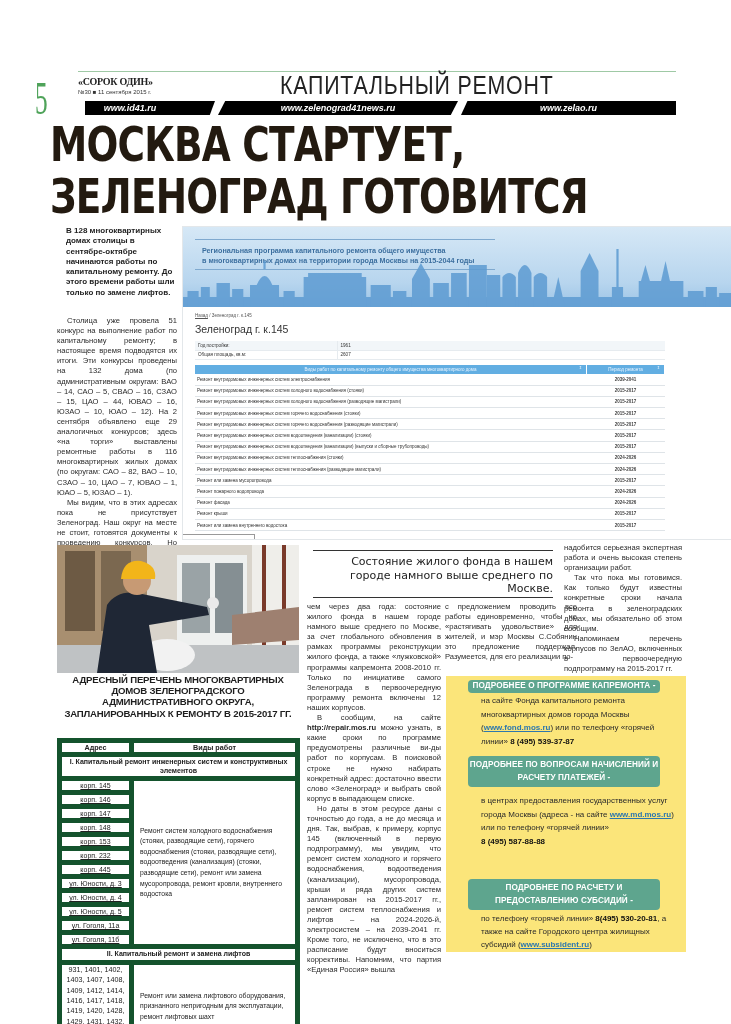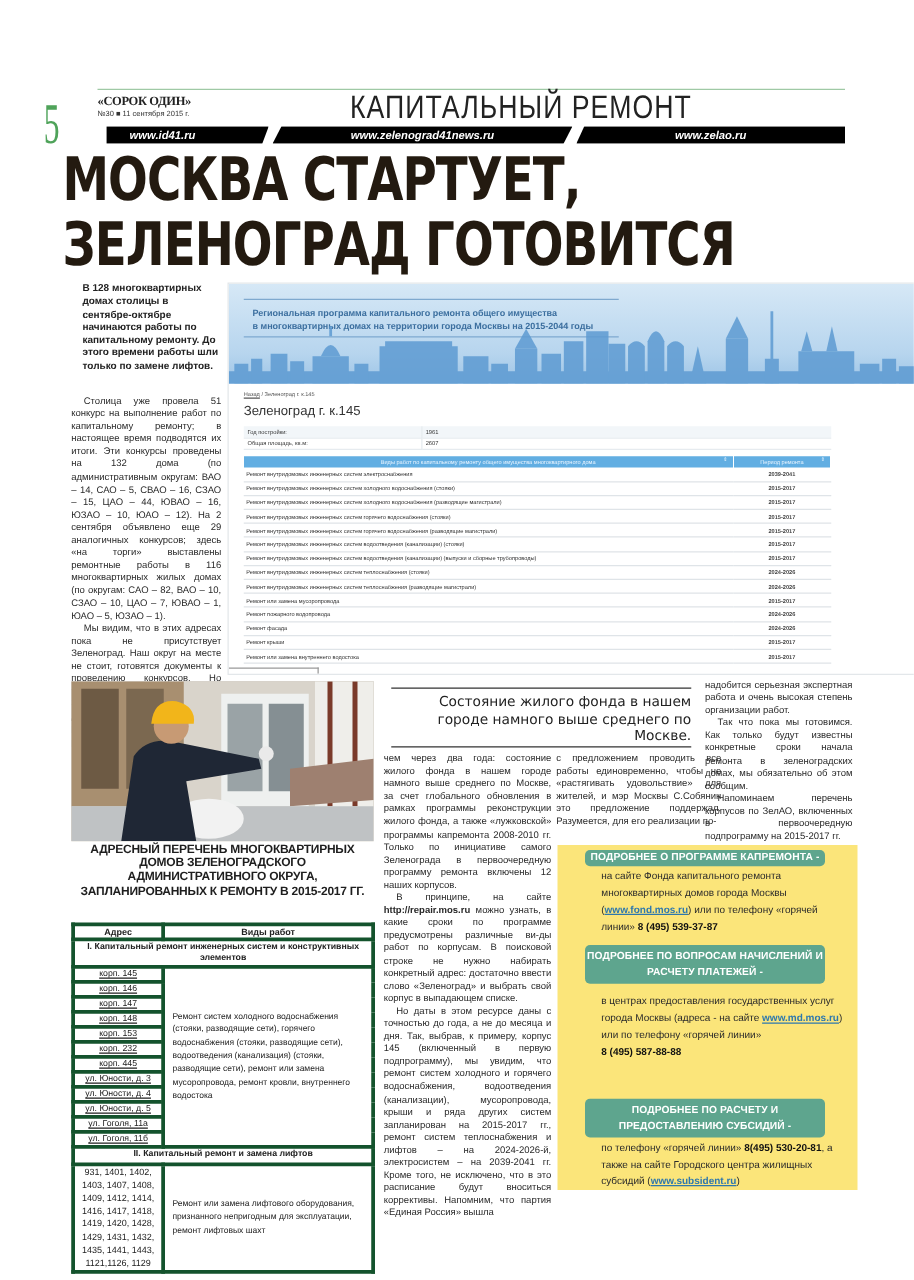--- a/index.html
+++ b/index.html
@@ -44,21 +44,21 @@
   .works-table td { height: 11.2px; border-bottom: 1px solid #dfe4e8; padding: 0 2px; }
   .works-table td.period { width: 78px; text-align: center; font-weight: bold; color: #444; }
   .web-footer-tab { position: absolute; left: 0; bottom: 0; width: 72px; height: 5px; border: 1px solid #999; border-left: none; border-bottom: none; }
 
   
   .photo { position: absolute; left: 57px; top: 545px; width: 242px; height: 128px; overflow: hidden; background: #c8c2b8; }
 
   
   .list-title { position: absolute; left: 57px; top: 674px; width: 242px; text-align: center; font-weight: bold; font-size: 9.6px; line-height: 11.2px; color: #1e1e1e; text-transform: uppercase; letter-spacing: -0.2px; }
   .addr-table { position: absolute; left: 57px; top: 738px; width: 243px; border-collapse: collapse; font-size: 7px; color: #222; }
-  .addr-table th, .addr-table td { border: 3px solid #14532d; }
+  .addr-table th, .addr-table td { border: 5px solid #14532d; }
   .addr-table th { font-weight: bold; font-size: 7.2px; height: 11px; background: #fff; }
   .addr-table .section td { text-align: center; font-weight: bold; font-size: 7px; line-height: 8.6px; padding: 1px 2px; }
   .addr-table td.addr { width: 72px; text-align: center; height: 10.7px; line-height: 9px; text-decoration: underline; padding: 0; }
   .addr-table td.works { padding: 0 3px 0 6px; line-height: 10.6px; font-size: 6.8px; vertical-align: middle; }
   .addr-table td.lifts { text-align: center; line-height: 10.4px; font-size: 7.2px; vertical-align: top; padding: 0; }
   .addr-table td.lift-works { padding: 0 3px 0 6px; line-height: 10.4px; font-size: 6.8px; vertical-align: middle; }
 
   
   .subhead-rule { position: absolute; left: 313px; width: 240px; height: 1px; background: #333; }
   .subhead { position: absolute; left: 323px; top: 555px; width: 230px; font-family: "DejaVu Sans", sans-serif; font-size: 11px; line-height: 13.5px; color: #222; text-align: right; }
@@ -315,21 +315,21 @@
       </tr>
     </tbody>
 </table>
 
 <div class="subhead-rule" style="top:550px"></div>
 <div class="subhead">Состояние жилого фонда в нашем городе намного выше среднего по Москве.</div>
 <div class="subhead-rule" style="top:597px"></div>
 
 <div class="col-mid1 body-text">
   <p style="text-indent:0">чем через два года: состояние жилого фонда в нашем городе намного выше среднего по Москве, за счет глобального обновления в рамках программы реконструкции жилого фонда, а также «лужковской» программы капремонта 2008-2010 гг. Только по инициативе самого Зеленограда в первоочередную программу ремонта включены 12 наших корпусов.</p>
-  <p><span>В принципе, на сайте</span> <span class="lnk">http://repair.mos.ru</span> <span>можно узнать, в какие сроки по программе предусмотрены различные ви-ды работ по корпусам. В поисковой строке не нужно набирать конкретный адрес: достаточно ввести слово «Зеленоград» и выбрать свой корпус в выпадающем списке.</span></p>
+  <p><span>В сообщим, на сайте</span> <span class="lnk">http://repair.mos.ru</span> <span>можно узнать, в какие сроки по программе предусмотрены различные ви-ды работ по корпусам. В поисковой строке не нужно набирать конкретный адрес: достаточно ввести слово «Зеленоград» и выбрать свой корпус в выпадающем списке.</span></p>
   <p>Но даты в этом ресурсе даны с точностью до года, а не до месяца и дня. Так, выбрав, к примеру, корпус 145 (включенный в первую подпрограмму), мы увидим, что ремонт систем холодного и горячего водоснабжения, водоотведения (канализации), мусоропровода, крыши и ряда других систем запланирован на 2015-2017 гг., ремонт систем теплоснабжения и лифтов – на 2024-2026-й, электросистем – на 2039-2041 гг. Кроме того, не исключено, что в это расписание будут вноситься коррективы. Напомним, что партия «Единая Россия» вышла</p>
 </div>
 <div class="col-mid2 body-text">
   <p style="text-indent:0">с предложением проводить все работы единовременно, чтобы не «растягивать удовольствие» для жителей, и мэр Москвы С.Собянин это предложение поддержал. Разумеется, для его реализации по-</p>
 </div>
 <div class="col-right body-text">
   <p style="text-indent:0">надобится серьезная экспертная работа и очень высокая степень организации работ.</p>
   <p>Так что пока мы готовимся. Как только будут известны конкретные сроки начала ремонта в зеленоградских домах, мы обязательно об этом сообщим.</p>
   <p>Напоминаем перечень корпусов по ЗелАО, включенных в первоочередную подпрограмму на 2015-2017 гг.</p>
 </div>

